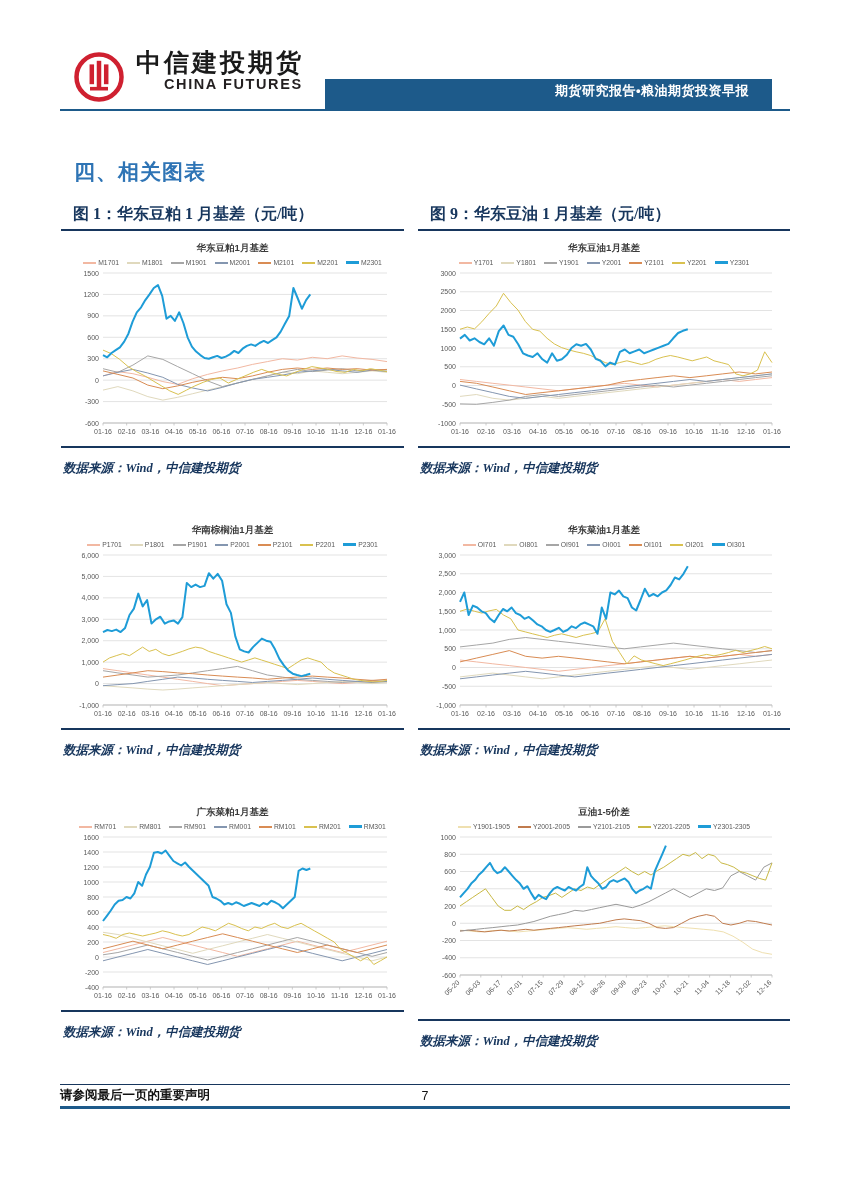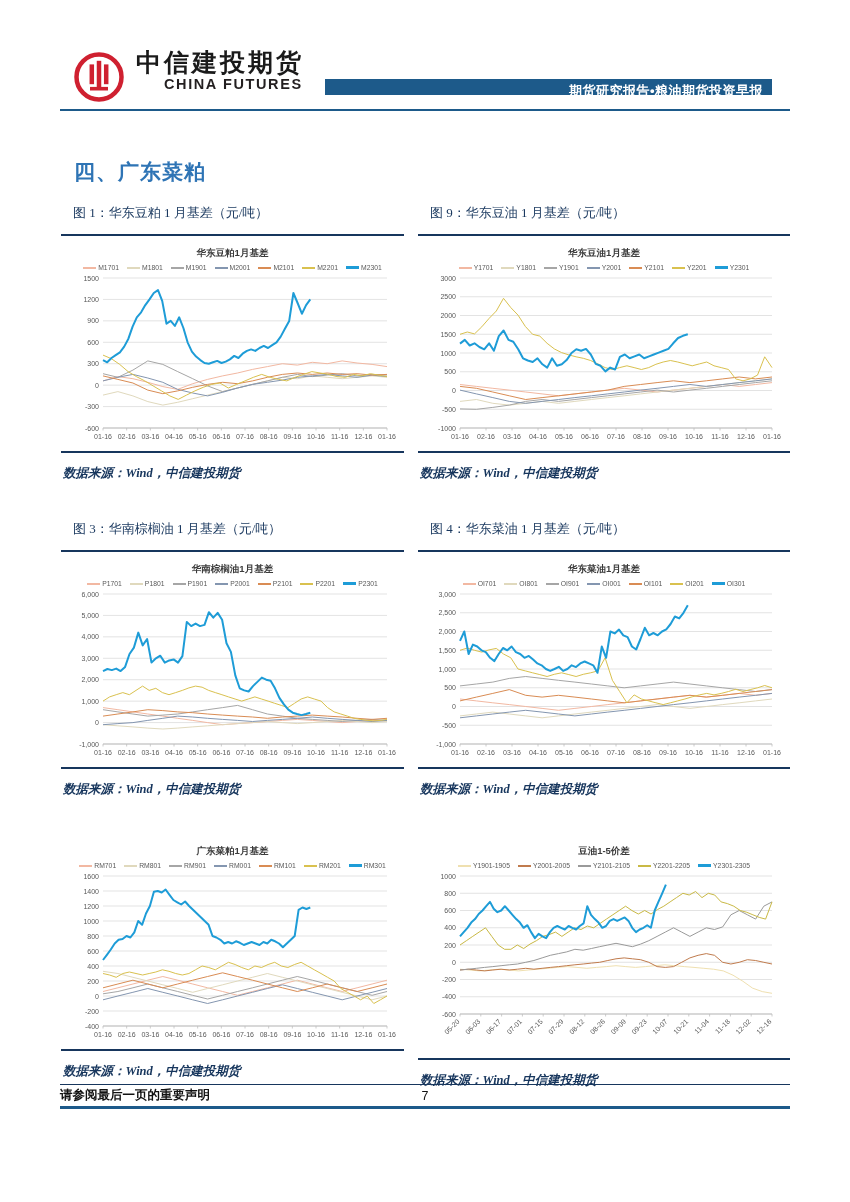--- a/index.html
+++ b/index.html
@@ -5,32 +5,32 @@
   html,body{margin:0;padding:0;background:#fff;}
   body{width:850px;height:1202px;position:relative;overflow:hidden;
        font-family:"Liberation Sans",sans-serif;color:#222;}
   .page{position:relative;width:730px;margin:0 auto;padding:0 60px 0 60px;left:0;}
   
   .header{position:relative;height:112px;}
   .logo-row{position:absolute;left:12px;top:50px;display:flex;align-items:flex-start;gap:10px;}
   .logo-text .cn{font-size:25px;font-weight:bold;color:#1a1a1a;letter-spacing:3px;
        font-family:"Liberation Serif",serif;line-height:1.05;}
   .logo-text .en{font-size:14.5px;font-weight:bold;color:#231f20;letter-spacing:1.6px;line-height:1.15;margin-left:28px;}
-  .banner{position:absolute;left:265px;top:79px;width:447px;height:16px;background:#1d5a8a;
+  .banner{position:absolute;left:265px;top:79px;width:447px;height:32px;background:#1d5a8a;
        color:#fff;font-weight:bold;font-size:13px;text-align:right;line-height:24px;
-       padding-right:9px;box-sizing:border-box;letter-spacing:0.5px;}
+       padding-right:23px;box-sizing:border-box;letter-spacing:0.5px;}
   .header-rule{position:absolute;left:0;top:109px;width:730px;height:0;border-top:2px solid #1d5a8a;}
   
   .section-title{margin:46px 0 16px 14px;color:#2e74b5;font-size:21px;font-weight:bold;
        font-family:"Liberation Serif",serif;letter-spacing:1px;}
   
   .charts{display:grid;grid-template-columns:343px 372px;column-gap:14px;row-gap:36px;margin-left:1px;}
   .chart-block{display:flex;flex-direction:column;}
-  .chart-caption{font-family:"Liberation Serif",serif;font-weight:normal;font-size:13px;color:#17365d;
-       padding:2px 2px 12px 12px;border-bottom:2px solid #17365d;}
+  .chart-caption{font-family:"Liberation Serif",serif;font-weight:bold;font-size:16px;color:#17365d;
+       padding:2px 2px 4px 12px;border-bottom:2px solid #17365d;}
   .chart-area{border-bottom:2px solid #17365d;padding:11px 0 4px 0;display:flex;flex-direction:column;align-items:center;}
   .chart-title{font-size:9.5px;font-weight:bold;color:#3b3b3b;margin-bottom:4px;}
   .chart-legend{display:flex;justify-content:center;gap:8px;flex-wrap:nowrap;margin-bottom:2px;}
   .legend-item{display:inline-flex;align-items:center;gap:2px;font-size:6.8px;color:#595959;white-space:nowrap;}
   .legend-swatch{display:inline-block;width:13px;height:2px;}
   .chart-source{margin-top:12px;font-family:"Liberation Serif",serif;font-style:italic;font-weight:bold;
        font-size:12.5px;color:#17365d;padding-left:2px;}
   svg text.tick{font-size:7px;fill:#595959;font-family:"Liberation Sans",sans-serif;}
   
   .footer{position:absolute;left:60px;top:1084px;width:730px;border-top:1px solid #17365d;
@@ -57,21 +57,21 @@
       </span>
       <span class="logo-text">
         <div class="cn">中信建投期货</div>
         <div class="en">CHINA FUTURES</div>
       </span>
     </div>
     <div class="banner">期货研究报告•粮油期货投资早报</div>
     <div class="header-rule"></div>
   </div>
 
-  <div class="section-title">四、广东菜粕</div>
+  <div class="section-title">四、相关图表</div>
 
   <div class="charts">
   <div class="chart-block">
     <div class="chart-caption">图 1：华东豆粕 1 月基差（元/吨）</div>
     <div class="chart-area">
       <div class="chart-title">华东豆粕1月基差</div>
       <div class="chart-legend">
             <span class="legend-item">
               <span class="legend-swatch" style="background: rgb(242, 184, 162);"></span>
               <span>M1701</span>
@@ -243,21 +243,20 @@
               <polyline points="34.0,117.1 50.4,120.9 66.8,124.6 83.3,128.4 99.7,130.3 116.1,128.4 132.5,126.5 148.9,124.6 165.4,122.8 181.8,120.9 198.2,119.0 214.6,117.1 231.1,115.3 247.5,113.4 263.9,111.5 280.3,113.4 296.7,111.5 313.2,109.6 329.6,107.8 346.0,105.9" fill="none" stroke="#8496b0" stroke-width="1" stroke-linejoin="round"></polyline>
               <polyline points="34.0,113.4 50.4,115.3 66.8,119.0 83.3,122.8 99.7,126.5 116.1,124.6 132.5,122.8 148.9,120.9 165.4,119.0 181.8,117.1 198.2,113.4 214.6,111.5 231.1,109.6 247.5,107.8 263.9,109.6 280.3,107.8 296.7,105.9 313.2,104.0 329.6,105.9 346.0,104.0" fill="none" stroke="#d98c54" stroke-width="1" stroke-linejoin="round"></polyline>
               <polyline points="34.0,61.3 41.3,59.0 48.5,60.9 55.8,53.8 63.0,45.5 70.3,38.0 77.5,25.3 84.8,34.6 92.0,42.1 99.3,53.4 106.6,61.3 113.8,63.1 121.1,70.3 128.3,75.9 135.6,79.6 142.8,81.9 150.1,83.8 157.3,85.3 164.6,87.5 171.9,90.9 179.1,94.6 186.4,96.5 193.6,94.6 200.9,92.8 208.1,94.6 215.4,96.5 222.7,94.6 229.9,91.3 237.2,89.0 244.4,87.5 251.7,89.0 258.9,90.9 266.2,92.8 273.4,90.9 280.7,89.0 288.0,92.8 295.2,94.6 302.5,96.5 309.7,105.9 317.0,107.8 324.2,105.9 331.5,102.1 338.7,83.8 346.0,94.6" fill="none" stroke="#d9c14f" stroke-width="1" stroke-linejoin="round"></polyline>
               <polyline points="34.0,70.6 38.8,66.9 43.7,72.5 48.5,70.3 53.4,74.0 58.2,76.3 63.1,70.3 67.9,77.8 72.8,63.1 77.6,57.5 82.5,66.9 87.3,68.8 92.2,76.3 97.0,85.3 101.8,87.5 106.7,89.0 111.5,85.3 116.4,91.3 121.2,94.6 126.1,85.3 130.9,92.8 135.8,91.3 140.6,87.1 145.5,80.0 150.3,76.3 155.1,77.8 160.0,75.9 164.8,81.5 169.7,90.9 174.5,92.8 179.4,98.4 184.2,94.6 189.1,96.5 193.9,83.8 198.8,81.5 203.6,85.3 208.5,83.4 213.3,81.5 218.1,85.3 223.0,83.4 227.8,81.5 232.7,79.6 237.5,77.8 242.4,75.9 247.2,70.3 252.1,65.0 256.9,62.8 261.8,61.3" fill="none" stroke="#1e9cd7" stroke-width="2" stroke-linejoin="round"></polyline>
             </svg></div>
     </div>
     <div class="chart-source">数据来源：Wind，中信建投期货</div>
   </div>
 
   <div class="chart-block">
-    <div class="chart-caption">图 3：华南棕榈油 1 月基差（元/吨）</div>
     <div class="chart-area">
       <div class="chart-title">华南棕榈油1月基差</div>
       <div class="chart-legend">
             <span class="legend-item">
               <span class="legend-swatch" style="background: rgb(242, 184, 162);"></span>
               <span>P1701</span>
             </span>
             <span class="legend-item">
               <span class="legend-swatch" style="background: rgb(224, 217, 189);"></span>
               <span>P1801</span>
@@ -333,21 +332,20 @@
               <polyline points="34.0,135.7 48.9,134.6 63.9,133.6 78.8,131.4 93.8,129.3 108.7,127.1 123.7,128.0 138.6,129.3 153.6,130.4 168.5,131.4 183.5,132.5 198.4,131.4 213.4,130.4 228.3,129.3 243.3,128.0 258.2,129.3 273.2,130.4 288.1,131.4 303.1,132.5 318.0,131.4" fill="none" stroke="#8496b0" stroke-width="1" stroke-linejoin="round"></polyline>
               <polyline points="34.0,127.1 48.9,125.0 63.9,122.9 78.8,120.7 93.8,121.6 108.7,122.9 123.7,123.7 138.6,125.0 153.6,126.1 168.5,127.1 183.5,128.0 198.4,129.3 213.4,128.0 228.3,127.1 243.3,126.1 258.2,127.1 273.2,128.0 288.1,129.3 303.1,130.4 318.0,129.3" fill="none" stroke="#d98c54" stroke-width="1" stroke-linejoin="round"></polyline>
               <polyline points="34.0,112.1 40.6,107.9 47.2,105.7 53.8,103.6 60.4,105.7 67.0,101.4 73.6,97.1 80.2,101.4 86.8,99.3 93.4,103.6 100.0,105.7 106.7,103.6 113.3,101.4 119.9,98.9 126.5,97.1 133.1,98.2 139.7,101.4 146.3,103.6 152.9,105.7 159.5,107.9 166.1,110.0 172.7,112.1 179.3,110.0 185.9,107.9 192.5,110.0 199.1,112.1 205.7,114.3 212.3,116.4 218.9,118.6 225.5,114.3 232.1,110.0 238.7,107.9 245.3,110.0 252.0,112.1 258.6,118.6 265.2,122.9 271.8,125.0 278.4,127.1 285.0,129.3 291.6,130.4 298.2,131.4 304.8,131.9 311.4,131.4 318.0,130.4" fill="none" stroke="#d9c14f" stroke-width="1" stroke-linejoin="round"></polyline>
               <polyline points="34.0,82.1 38.4,80.0 42.8,81.1 47.2,79.6 51.6,82.1 56.1,77.9 60.5,65.0 64.9,58.6 69.3,43.6 73.7,56.4 78.1,50.0 82.5,73.6 86.9,69.3 91.3,66.7 95.8,73.6 100.2,71.4 104.6,70.4 109.0,73.6 113.4,67.1 117.8,32.9 122.2,37.1 126.6,34.6 131.0,37.1 135.5,35.9 139.9,23.2 144.3,28.6 148.7,23.9 153.1,30.7 157.5,54.3 161.9,62.9 166.3,86.4 170.7,99.3 175.2,101.4 179.6,102.5 184.0,97.1 188.4,92.9 192.8,88.6 197.2,90.7 201.6,91.8 206.0,99.3 210.4,108.9 214.9,115.4 219.3,120.7 223.7,123.7 228.1,125.0 232.5,126.1 236.9,125.0 241.3,123.7" fill="none" stroke="#1e9cd7" stroke-width="2" stroke-linejoin="round"></polyline>
             </svg></div>
     </div>
     <div class="chart-source">数据来源：Wind，中信建投期货</div>
   </div>
 
   <div class="chart-block">
-    <div class="chart-caption">图 4：华东菜油 1 月基差（元/吨）</div>
     <div class="chart-area">
       <div class="chart-title">华东菜油1月基差</div>
       <div class="chart-legend">
             <span class="legend-item">
               <span class="legend-swatch" style="background: rgb(242, 184, 162);"></span>
               <span>OI701</span>
             </span>
             <span class="legend-item">
               <span class="legend-swatch" style="background: rgb(224, 217, 189);"></span>
               <span>OI801</span>

